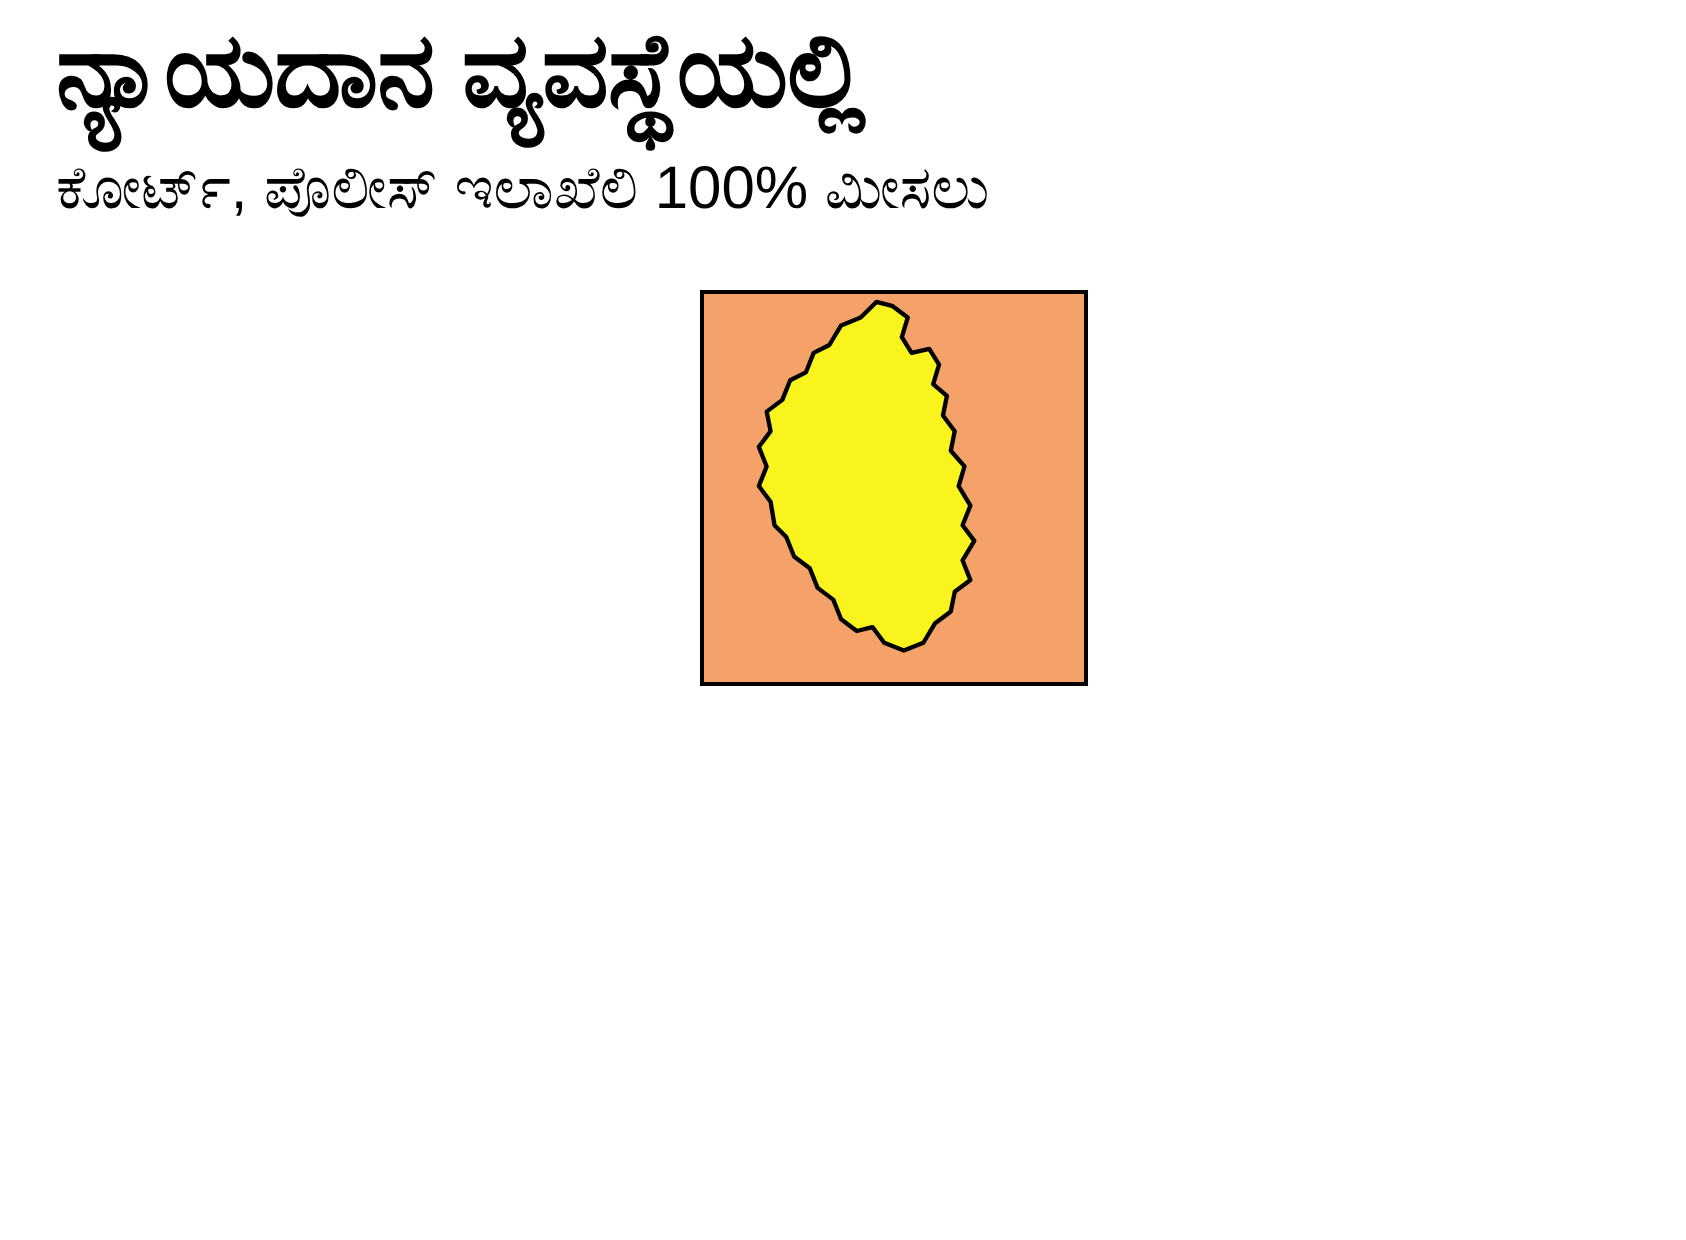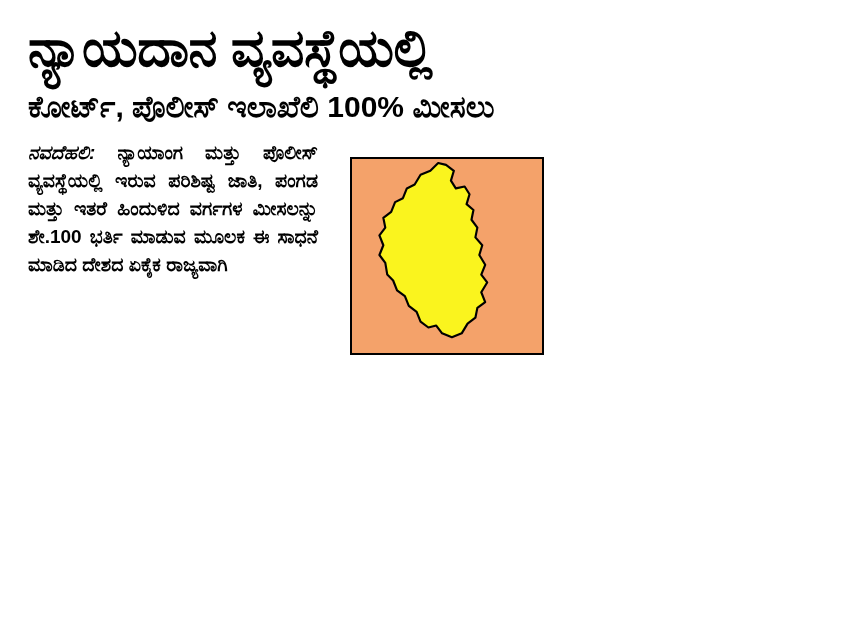--- a/index.html
+++ b/index.html
@@ -13,39 +13,39 @@
     font-family: "Liberation Sans", sans-serif;
     color: #000000;
     overflow: hidden;
   }
   .page {
     position: relative;
     width: 843px;
     height: 620px;
     background: #ffffff;
     box-sizing: border-box;
-    padding: 18px 28px 8px 28px;
+    padding: 6px 28px 8px 28px;
   }
   .headline {
     font-family: "Liberation Sans", sans-serif;
     font-weight: bold;
     font-size: 52px;
     line-height: 1.16;
     letter-spacing: -0.5px;
     text-align: left;
     color: #000000;
     margin: 0 0 2px 0;
     white-space: nowrap;
   }
   .headline-line2 {
     font-size: 52px;
   }
   .subhead {
     font-family: "Liberation Sans", sans-serif;
-    font-weight: bold;
+    font-weight: normal;
     font-size: 30px;
     line-height: 1.28;
     color: #000000;
     margin: 10px 0 0 0;
     white-space: nowrap;
   }
   .subhead .line {
     display: block;
   }
   .body-wrap {
@@ -115,23 +115,20 @@
   <h1 class="headline">
     <span>ನ್ಯಾಯದಾನ ವ್ಯವಸ್ಥೆಯಲ್ಲಿ</span>
   </h1>
 
   <div class="subhead">
     <span class="line">ಕೋರ್ಟ್, ಪೊಲೀಸ್ ಇಲಾಖೆಲಿ 100% ಮೀಸಲು</span>
   </div>
 
   <div class="body-wrap">
 
-    <div class="col col-left">
-      <span class="dateline">ನವದೆಹಲಿ:</span><span> ನ್ಯಾಯಾಂಗ ಮತ್ತು ಪೊಲೀಸ್ ವ್ಯವಸ್ಥೆಯಲ್ಲಿ ಇರುವ ಪರಿಶಿಷ್ಟ ಜಾತಿ, ಪಂಗಡ ಮತ್ತು ಇತರೆ ಹಿಂದುಳಿದ ವರ್ಗಗಳ ಮೀಸಲನ್ನು ಶೇ.100 ಭರ್ತಿ ಮಾಡುವ ಮೂಲಕ ಈ ಸಾಧನೆ ಮಾಡಿದ ದೇಶದ ಏಕೈಕ ರಾಜ್ಯವಾಗಿ</span>
-    </div>
 
     <div class="map-box">
       <svg viewBox="0 0 194 198" xmlns="http://www.w3.org/2000/svg">
         <rect x="0" y="0" width="194" height="198" fill="#f4a26a"></rect>
         <path d="M96 6 L104 12 L101 22 L106 30 L115 28 L120 36 L117 46 L124 52 L122 62 L128 70 L126 80 L133 88 L130 98 L136 108 L132 118 L138 126 L132 136 L136 146 L128 152 L126 162 L118 168 L112 178 L102 182 L92 178 L86 170 L78 172 L70 166 L66 156 L58 150 L54 140 L46 134 L42 124 L36 118 L34 106 L28 98 L32 88 L28 78 L34 70 L32 60 L40 54 L44 44 L52 40 L56 30 L64 26 L70 16 L80 12 L88 4 Z" fill="#faf41e" stroke="#000000" stroke-width="2.2" stroke-linejoin="round"></path>
       </svg>
     </div>
 
 
   </div>

